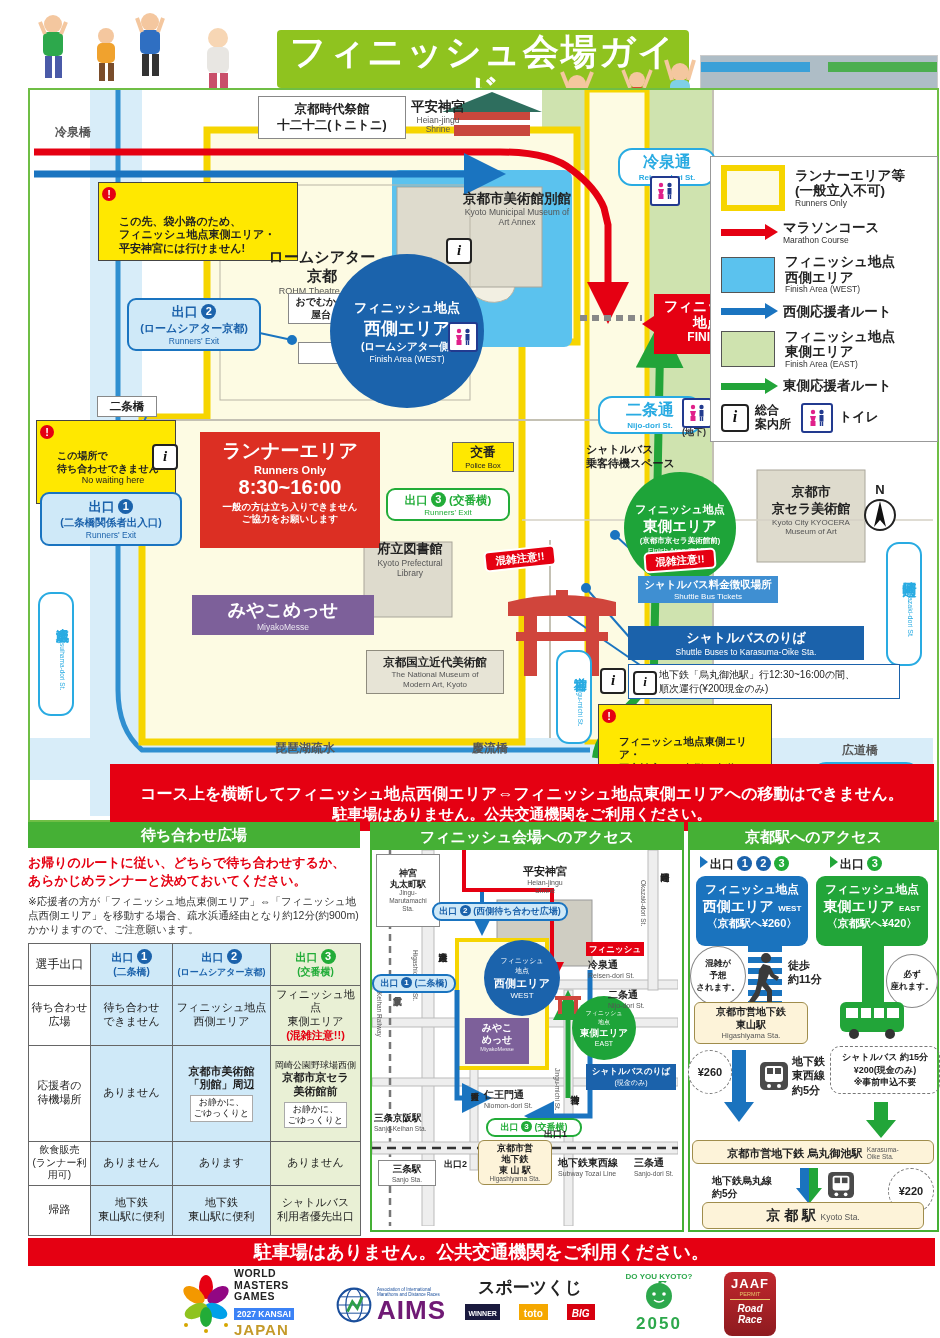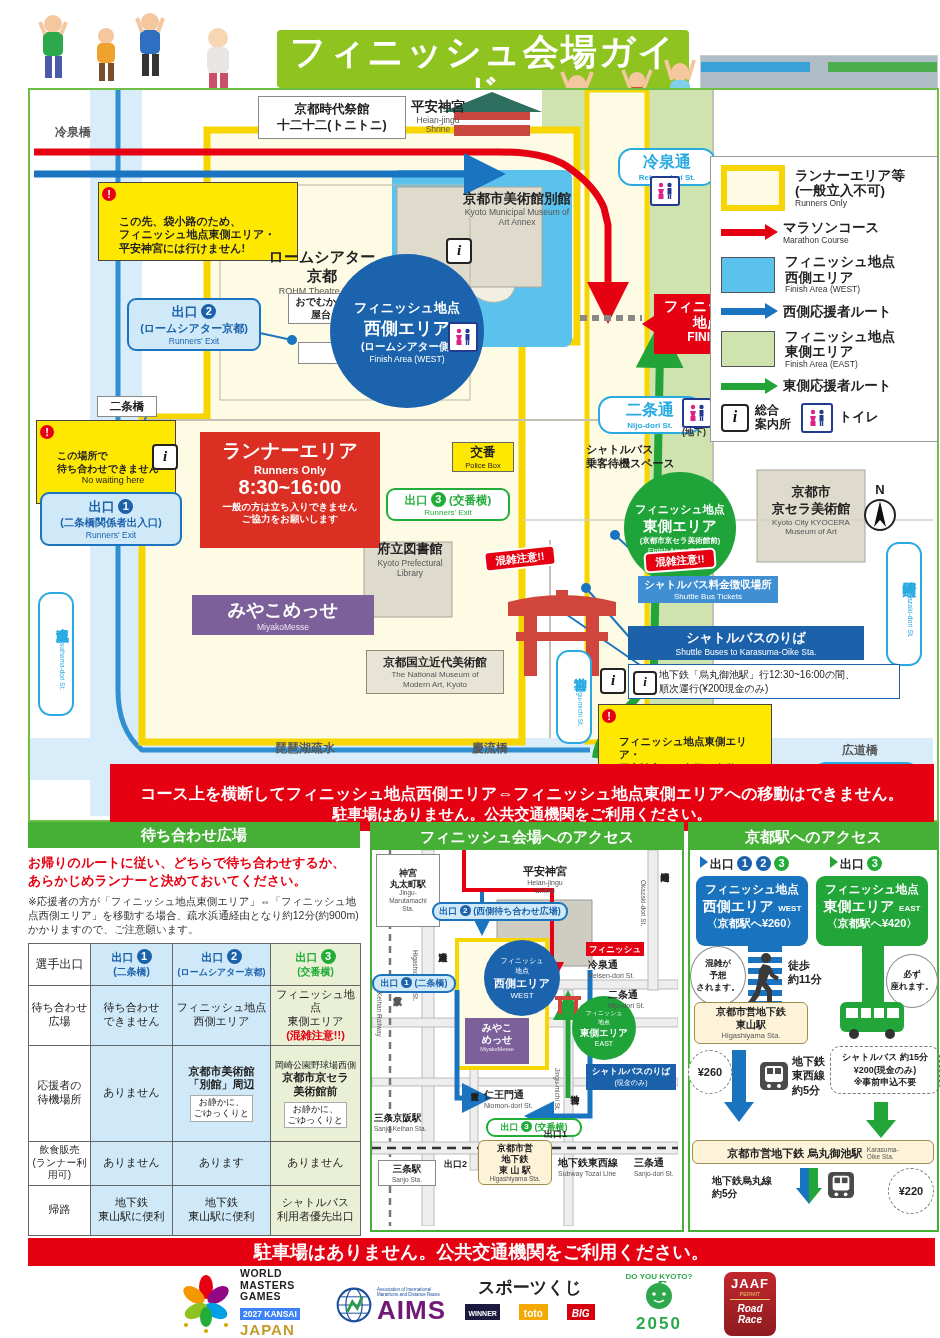--- a/index.html
+++ b/index.html
@@ -764,28 +764,32 @@
           <rect x="0" y="0" width="28" height="28" rx="5" fill="#4a4a4a"></rect>
           <rect x="5" y="4" width="18" height="16" rx="3" fill="#fff"></rect>
           <rect x="7" y="6" width="6" height="6" fill="#4a4a4a"></rect>
           <rect x="15" y="6" width="6" height="6" fill="#4a4a4a"></rect>
           <circle cx="9" cy="24" r="2" fill="#fff"></circle>
           <circle cx="19" cy="24" r="2" fill="#fff"></circle>
         </svg>
       <div class="a dotc f" style="left:198px;top:318px;width:44px;height:44px;font-size:11px">
           <span>¥220</span>
         </div>
+      <div class="a tanbox" style="left:12px;top:352px;width:220px;padding:3px 0">
+        <span class="b" style="font-size:14px">京 都 駅</span>
+        <span class="graytxt" style="font-size:8.5px">Kyoto Sta.</span>
+      </div>
     </div>
   </div>
 
   <div class="a redbanner" style="left:28px;top:1238px;width:907px;height:28px;font-size:18px;line-height:28px">
     <span>駐車場はありません。公共交通機関をご利用ください。</span>
   </div>
 
-  <div class="a" style="left:178px;top:1272px;width:140px;height:62px;display:flex;gap:6px;align-items:center">
+  <div class="a" style="left:178px;top:1272px;width:140px;height:62px;display:flex;gap:0;align-items:center">
     <svg width="56" height="60" viewBox="0 0 56 60">
       <ellipse cx="28" cy="14" rx="7" ry="12" fill="#e60012"></ellipse>
       <ellipse cx="40" cy="22" rx="7" ry="12" transform="rotate(55 40 22)" fill="#920783"></ellipse>
       <ellipse cx="16" cy="22" rx="7" ry="12" transform="rotate(-55 16 22)" fill="#f39800"></ellipse>
       <ellipse cx="38" cy="38" rx="7" ry="12" transform="rotate(115 38 38)" fill="#00a0e9"></ellipse>
       <ellipse cx="18" cy="38" rx="7" ry="12" transform="rotate(-115 18 38)" fill="#8fc31f"></ellipse>
       <ellipse cx="28" cy="44" rx="6" ry="10" fill="#22ac38"></ellipse>
       <circle cx="8" cy="52" r="2" fill="#d5a600"></circle>
         <circle cx="48" cy="52" r="2" fill="#d5a600"></circle>
         <circle cx="28" cy="58" r="2" fill="#d5a600"></circle>

